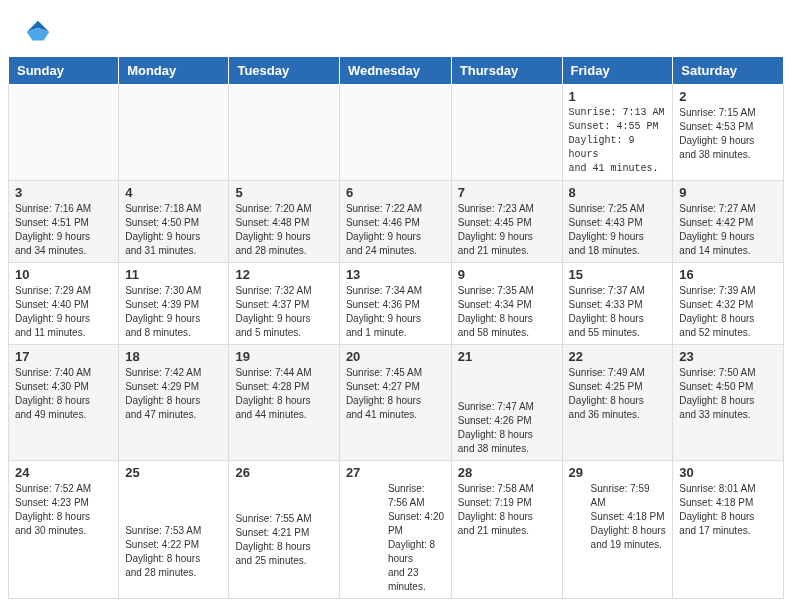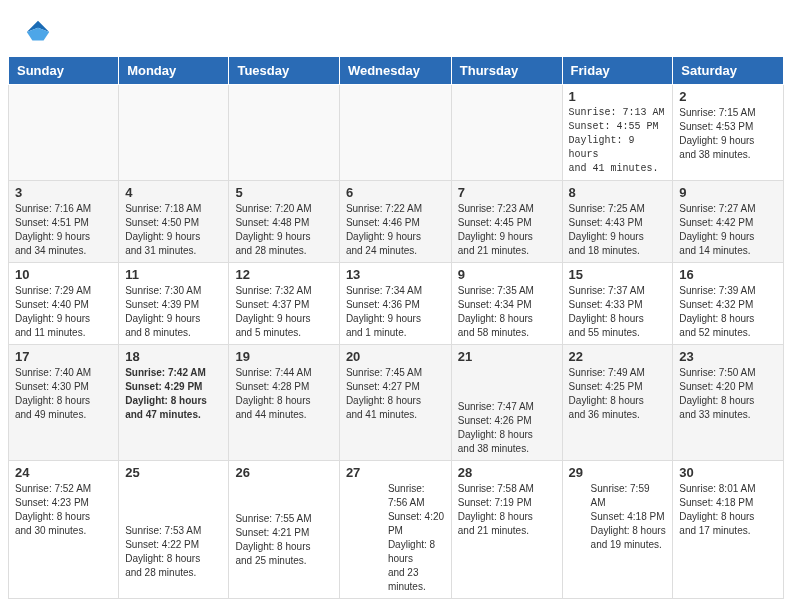--- a/index.html
+++ b/index.html
@@ -261,21 +261,21 @@
         <tr>
           <td>
             <span class="day-num">17</span>
             <div class="day-info" style="white-space: pre-line;">Sunrise: 7:40 AM
 Sunset: 4:30 PM
 Daylight: 8 hours
 and 49 minutes.</div>
           </td>
           <td>
             <span class="day-num">18</span>
-            <div class="day-info" style="white-space: pre-line; font-weight: bold;">Sunrise: 7:42 AM
+            <div class="day-info" style="white-space: pre-line;">Sunrise: 7:42 AM
 Sunset: 4:29 PM
 Daylight: 8 hours
 and 47 minutes.</div>
           </td>
           <td>
             <span class="day-num">19</span>
             <div class="day-info" style="white-space: pre-line;">Sunrise: 7:44 AM
 Sunset: 4:28 PM
 Daylight: 8 hours
 and 44 minutes.</div>
@@ -297,21 +297,21 @@
           <td>
             <span class="day-num">22</span>
             <div class="day-info" style="white-space: pre-line;">Sunrise: 7:49 AM
 Sunset: 4:25 PM
 Daylight: 8 hours
 and 36 minutes.</div>
           </td>
           <td>
             <span class="day-num">23</span>
             <div class="day-info" style="white-space: pre-line;">Sunrise: 7:50 AM
-Sunset: 4:20 PM
+Sunset: 4:50 PM
 Daylight: 8 hours
 and 33 minutes.</div>
           </td>
         </tr>
         <tr>
           <td>
             <span class="day-num">24</span>
             <div class="day-info" style="white-space: pre-line;">Sunrise: 7:52 AM
 Sunset: 4:23 PM
 Daylight: 8 hours

